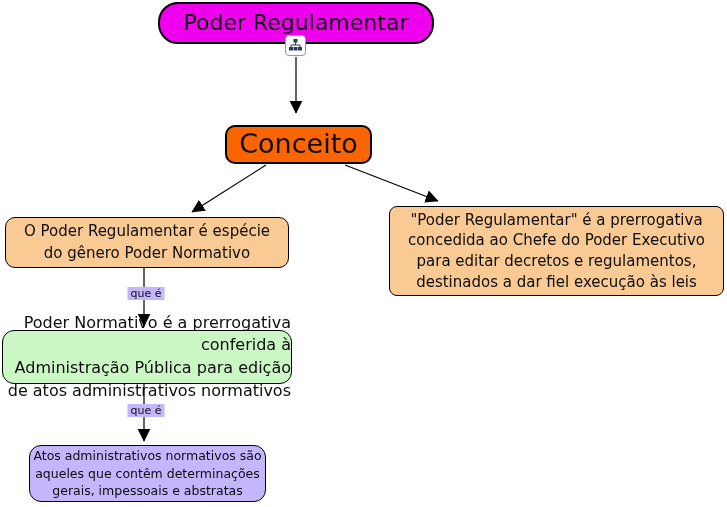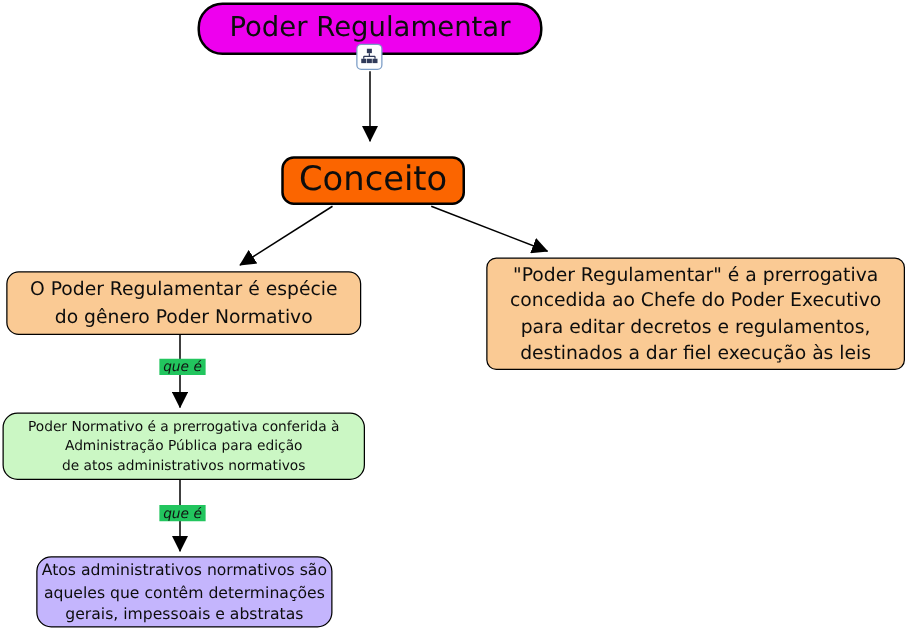--- a/index.html
+++ b/index.html
@@ -66,40 +66,40 @@
     background: #FACA94;
     border-radius: 8px;
     font-size: 15px;
     line-height: 1.38;
   }
   .node-normativo {
     left: 2px; top: 330px;
     width: 290px; height: 54px;
     background: #CBF7C4;
     border-radius: 12px;
-    font-size: 11px;
+    font-size: 16px;
     line-height: 1.42;
+    text-align: right;
   }
   .node-atos {
     left: 29px; top: 445px;
     width: 237px; height: 57px;
     background: #c4b5fd;
     border-radius: 12px;
     font-size: 12.5px;
     line-height: 1.42;
   }
   .link-label {
     position: absolute;
     transform: translateX(-50%);
-    background: #22c55e;
+    background: #c4b5fd;
     color: #111111;
     font-size: 11px;
     padding: 0 3px;
     line-height: 1.2;
-    font-style: italic;
   }
   .link-label-1 { left: 146px; top: 287px; }
   .link-label-2 { left: 146px; top: 404px; }
   .cmap-icon-badge {
     position: absolute;
     left: 285px; top: 35px;
     width: 21px; height: 21px;
     box-sizing: border-box;
     background: #fdfeff;
     border: 1px solid #7A9CC6;

